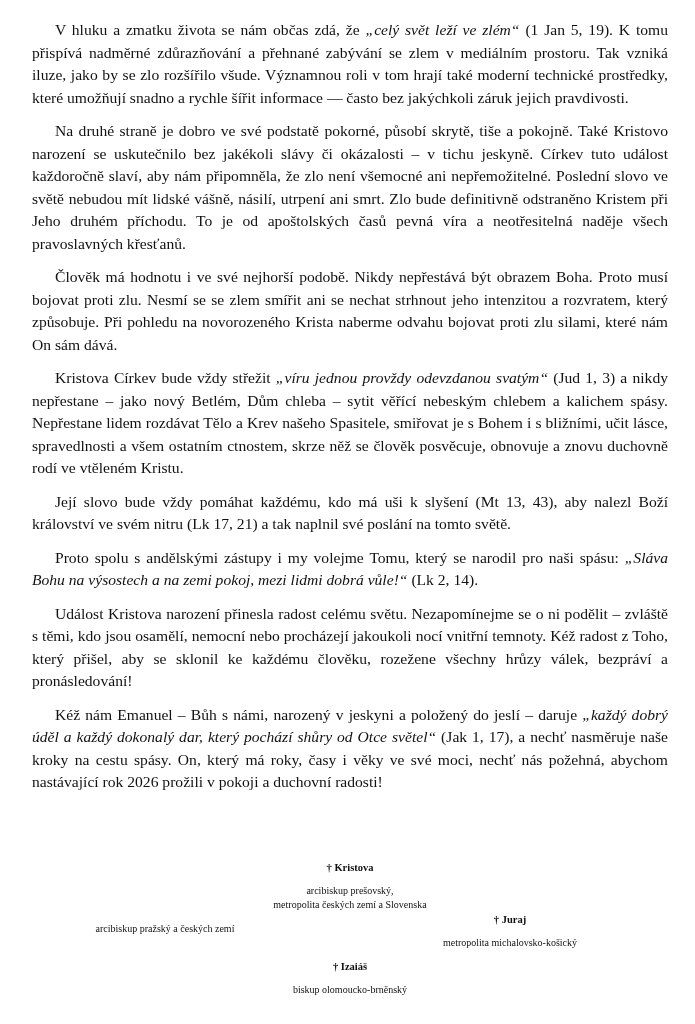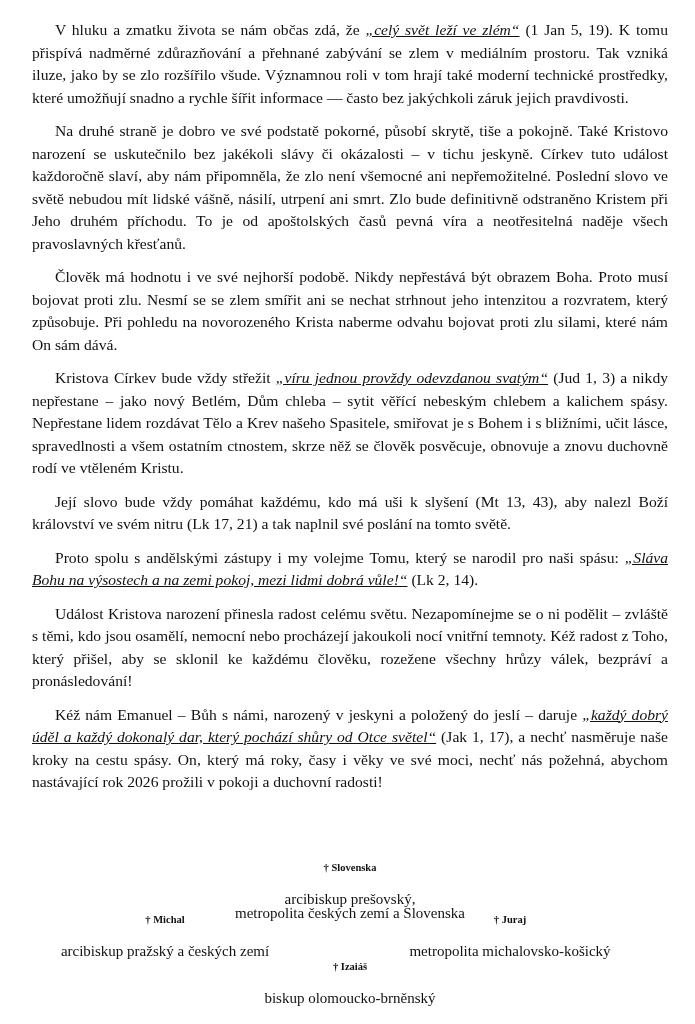--- a/index.html
+++ b/index.html
@@ -3,53 +3,52 @@
 <meta charset="utf-8">
 <style>
   html, body { margin: 0; padding: 0; background: #ffffff; }
   body { width: 695px; height: 1024px; overflow: hidden; position: relative; }
   .page {
     position: absolute; left: 32px; top: 19px; width: 636px;
     font-family: "Liberation Serif", serif; font-size: 15.6px; line-height: 22.5px;
     color: #111111; text-align: justify; hyphens: manual;
   }
   .page p { margin: 0 0 11px 0; text-indent: 23px; }
-  .page p i { font-style: italic; text-decoration: underline; }
+  .page p i { font-style: italic; }
   .sig { position: absolute; font-family: "Liberation Serif", serif; color: #111; text-align: center; }
   .sig .name { font-weight: bold; font-size: 10.5px; line-height: 14px; }
-  .sig .title { font-size: 15px; line-height: 14px; margin-top: 17px; }
+  .sig .title { font-size: 10px; line-height: 14px; margin-top: 9px; }
   .sig-rastislav { left: 200px; width: 300px; top: 861px; }
   .sig-michal { left: 40px; width: 250px; top: 913px; }
   .sig-juraj { left: 385px; width: 250px; top: 913px; font-family: Liberation Serif, serif; }
   .sig-izaias { left: 200px; width: 300px; top: 960px; }
 </style>
 </head>
 <body>
 
 <div class="page" id="letter-body">
     <p><span>V hluku a zmatku života se nám občas zdá, že </span><i>„celý svět leží ve zlém“</i><span> (1 Jan 5, 19). K tomu přispívá nadměrné zdůrazňování a přehnané zabývání se zlem v mediálním prostoru. Tak vzniká iluze, jako by se zlo rozšířilo všude. Významnou roli v tom hrají také moderní technické prostředky, které umožňují snadno a rychle šířit informace — často bez jakýchkoli záruk jejich pravdivosti.</span></p>
     <p><span>Na druhé straně je dobro ve své podstatě pokorné, působí skrytě, tiše a pokojně. Také Kristovo narození se uskutečnilo bez jakékoli slávy či okázalosti – v tichu jeskyně. Církev tuto událost každoročně slaví, aby nám připomněla, že zlo není všemocné ani nepřemožitelné. Poslední slovo ve světě nebudou mít lidské vášně, násilí, utrpení ani smrt. Zlo bude definitivně odstraněno Kristem při Jeho druhém příchodu. To je od apoštolských časů pevná víra a neotřesitelná naděje všech pravoslavných křesťanů.</span></p>
     <p><span>Člověk má hodnotu i ve své nejhorší podobě. Nikdy nepřestává být obrazem Boha. Proto musí bojovat proti zlu. Nesmí se se zlem smířit ani se nechat strhnout jeho intenzitou a rozvratem, který způsobuje. Při pohledu na novorozeného Krista naberme odvahu bojovat proti zlu silami, které nám On sám dává.</span></p>
     <p><span>Kristova Církev bude vždy střežit </span><i>„víru jednou provždy odevzdanou svatým“</i><span> (Jud 1, 3) a nikdy nepřestane – jako nový Betlém, Dům chleba – sytit věřící nebeským chlebem a kalichem spásy. Nepřestane lidem rozdávat Tělo a Krev našeho Spasitele, smiřovat je s Bohem i s bližními, učit lásce, spravedlnosti a všem ostatním ctnostem, skrze něž se člověk posvěcuje, obnovuje a znovu duchovně rodí ve vtěleném Kristu.</span></p>
     <p><span>Její slovo bude vždy pomáhat každému, kdo má uši k slyšení (Mt 13, 43), aby nalezl Boží království ve svém nitru (Lk 17, 21) a tak naplnil své poslání na tomto světě.</span></p>
     <p><span>Proto spolu s andělskými zástupy i my volejme Tomu, který se narodil pro naši spásu: </span><i>„Sláva Bohu na výsostech a na zemi pokoj, mezi lidmi dobrá vůle!“</i><span> (Lk 2, 14).</span></p>
     <p><span>Událost Kristova narození přinesla radost celému světu. Nezapomínejme se o ni podělit – zvláště s těmi, kdo jsou osamělí, nemocní nebo procházejí jakoukoli nocí vnitřní temnoty. Kéž radost z Toho, který přišel, aby se sklonil ke každému člověku, rozežene všechny hrůzy válek, bezpráví a pronásledování!</span></p>
     <p><span>Kéž nám Emanuel – Bůh s námi, narozený v jeskyni a položený do jeslí – daruje </span><i>„každý dobrý úděl a každý dokonalý dar, který pochází shůry od Otce světel“</i><span> (Jak 1, 17), a nechť nasměruje naše kroky na cestu spásy. On, který má roky, časy i věky ve své moci, nechť nás požehná, abychom nastávající rok 2026 prožili v pokoji a duchovní radosti!</span></p>
   </div>
 
 <div class="sig sig-rastislav">
-  <div class="name">† Slovenska</div>
+  <div class="name">† Kristova</div>
   <div class="title">
     <span>arcibiskup prešovský,</span><br>
     <span>metropolita českých zemí a Slovenska</span>
   </div>
 </div>
 
 <div class="sig sig-michal">
-  <div class="name">† Michal</div>
   <div class="title">arcibiskup pražský a českých zemí</div>
 </div>
 
 <div class="sig sig-juraj">
   <div class="name">† Juraj</div>
   <div class="title">metropolita michalovsko-košický</div>
 </div>
 
 <div class="sig sig-izaias">
   <div class="name">† Izaiáš</div>

